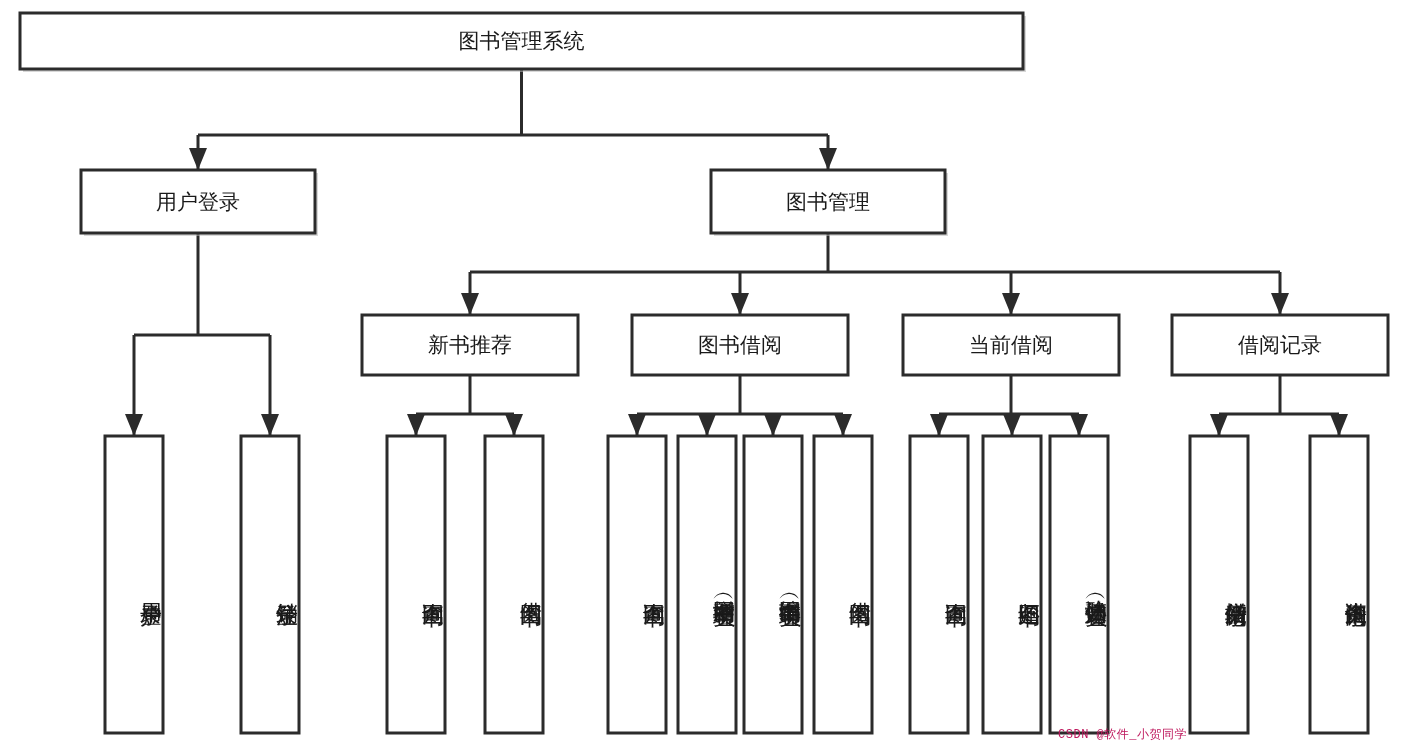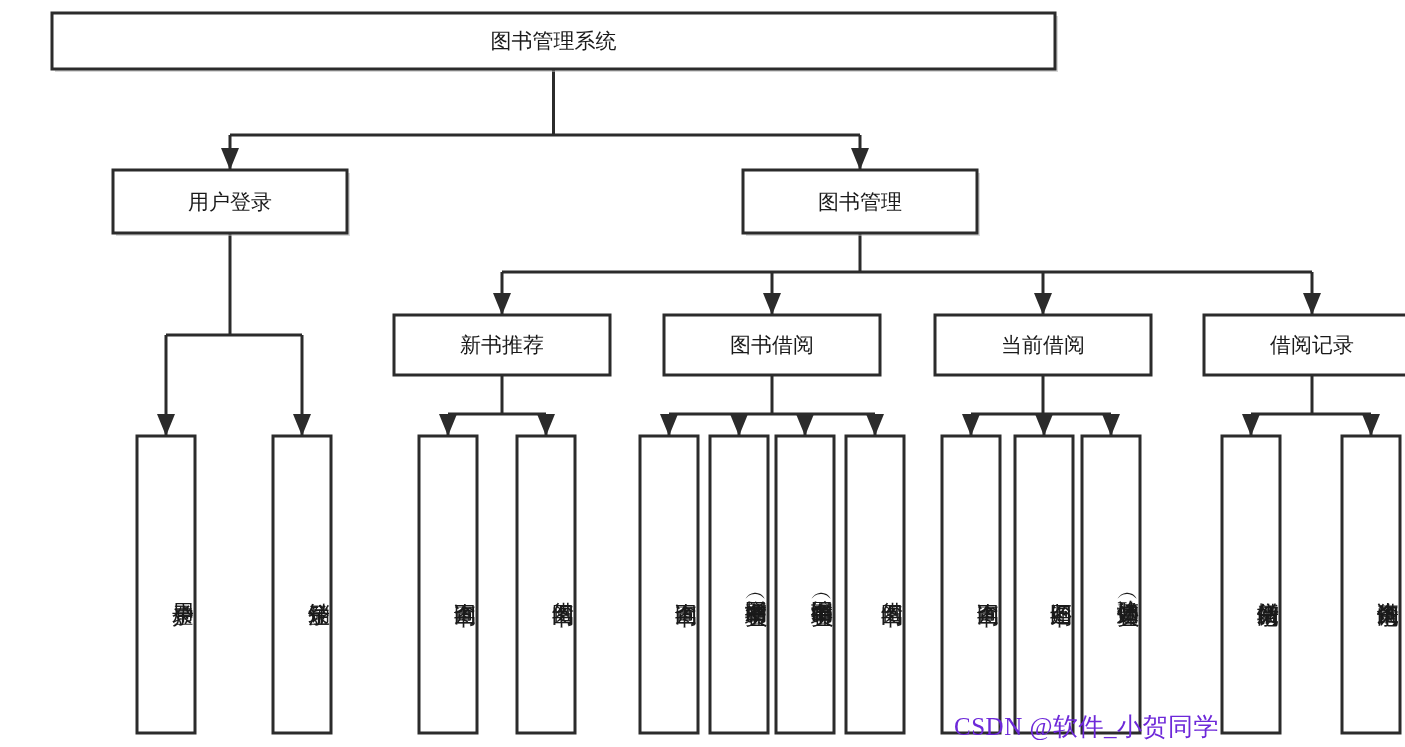--- a/index.html
+++ b/index.html
@@ -11,21 +11,20 @@
     width: 1405px;
     height: 747px;
     font-family: "DejaVu Sans", "Liberation Sans", sans-serif;
     overflow: hidden;
   }
   #diagram-root {
     position: relative;
     width: 1195px;
     height: 747px;
     background: #ffffff;
-    margin-left: 32px;
   }
   svg#flow {
     position: absolute;
     left: 0;
     top: 0;
     width: 1405px;
     height: 747px;
   }
   .node-box {
     fill: #ffffff;
@@ -66,23 +65,23 @@
     line-height: 1.05;
     color: #1a1a1a;
     letter-spacing: 1px;
     white-space: nowrap;
     pointer-events: none;
   }
   #watermark {
     position: absolute;
     right: 8px;
     bottom: 4px;
-    font-family: Liberation Serif, serif;
-    font-size: 25px;
-    color: #6d28d9;
+    font-family: Liberation Mono, monospace;
+    font-size: 12px;
+    color: #be185d;
     letter-spacing: 0.5px;
     white-space: nowrap;
   }
 </style>
 </head>
 <body>
 
 <div id="diagram-root">
 
   <svg id="flow" viewBox="0 0 1405 747">

